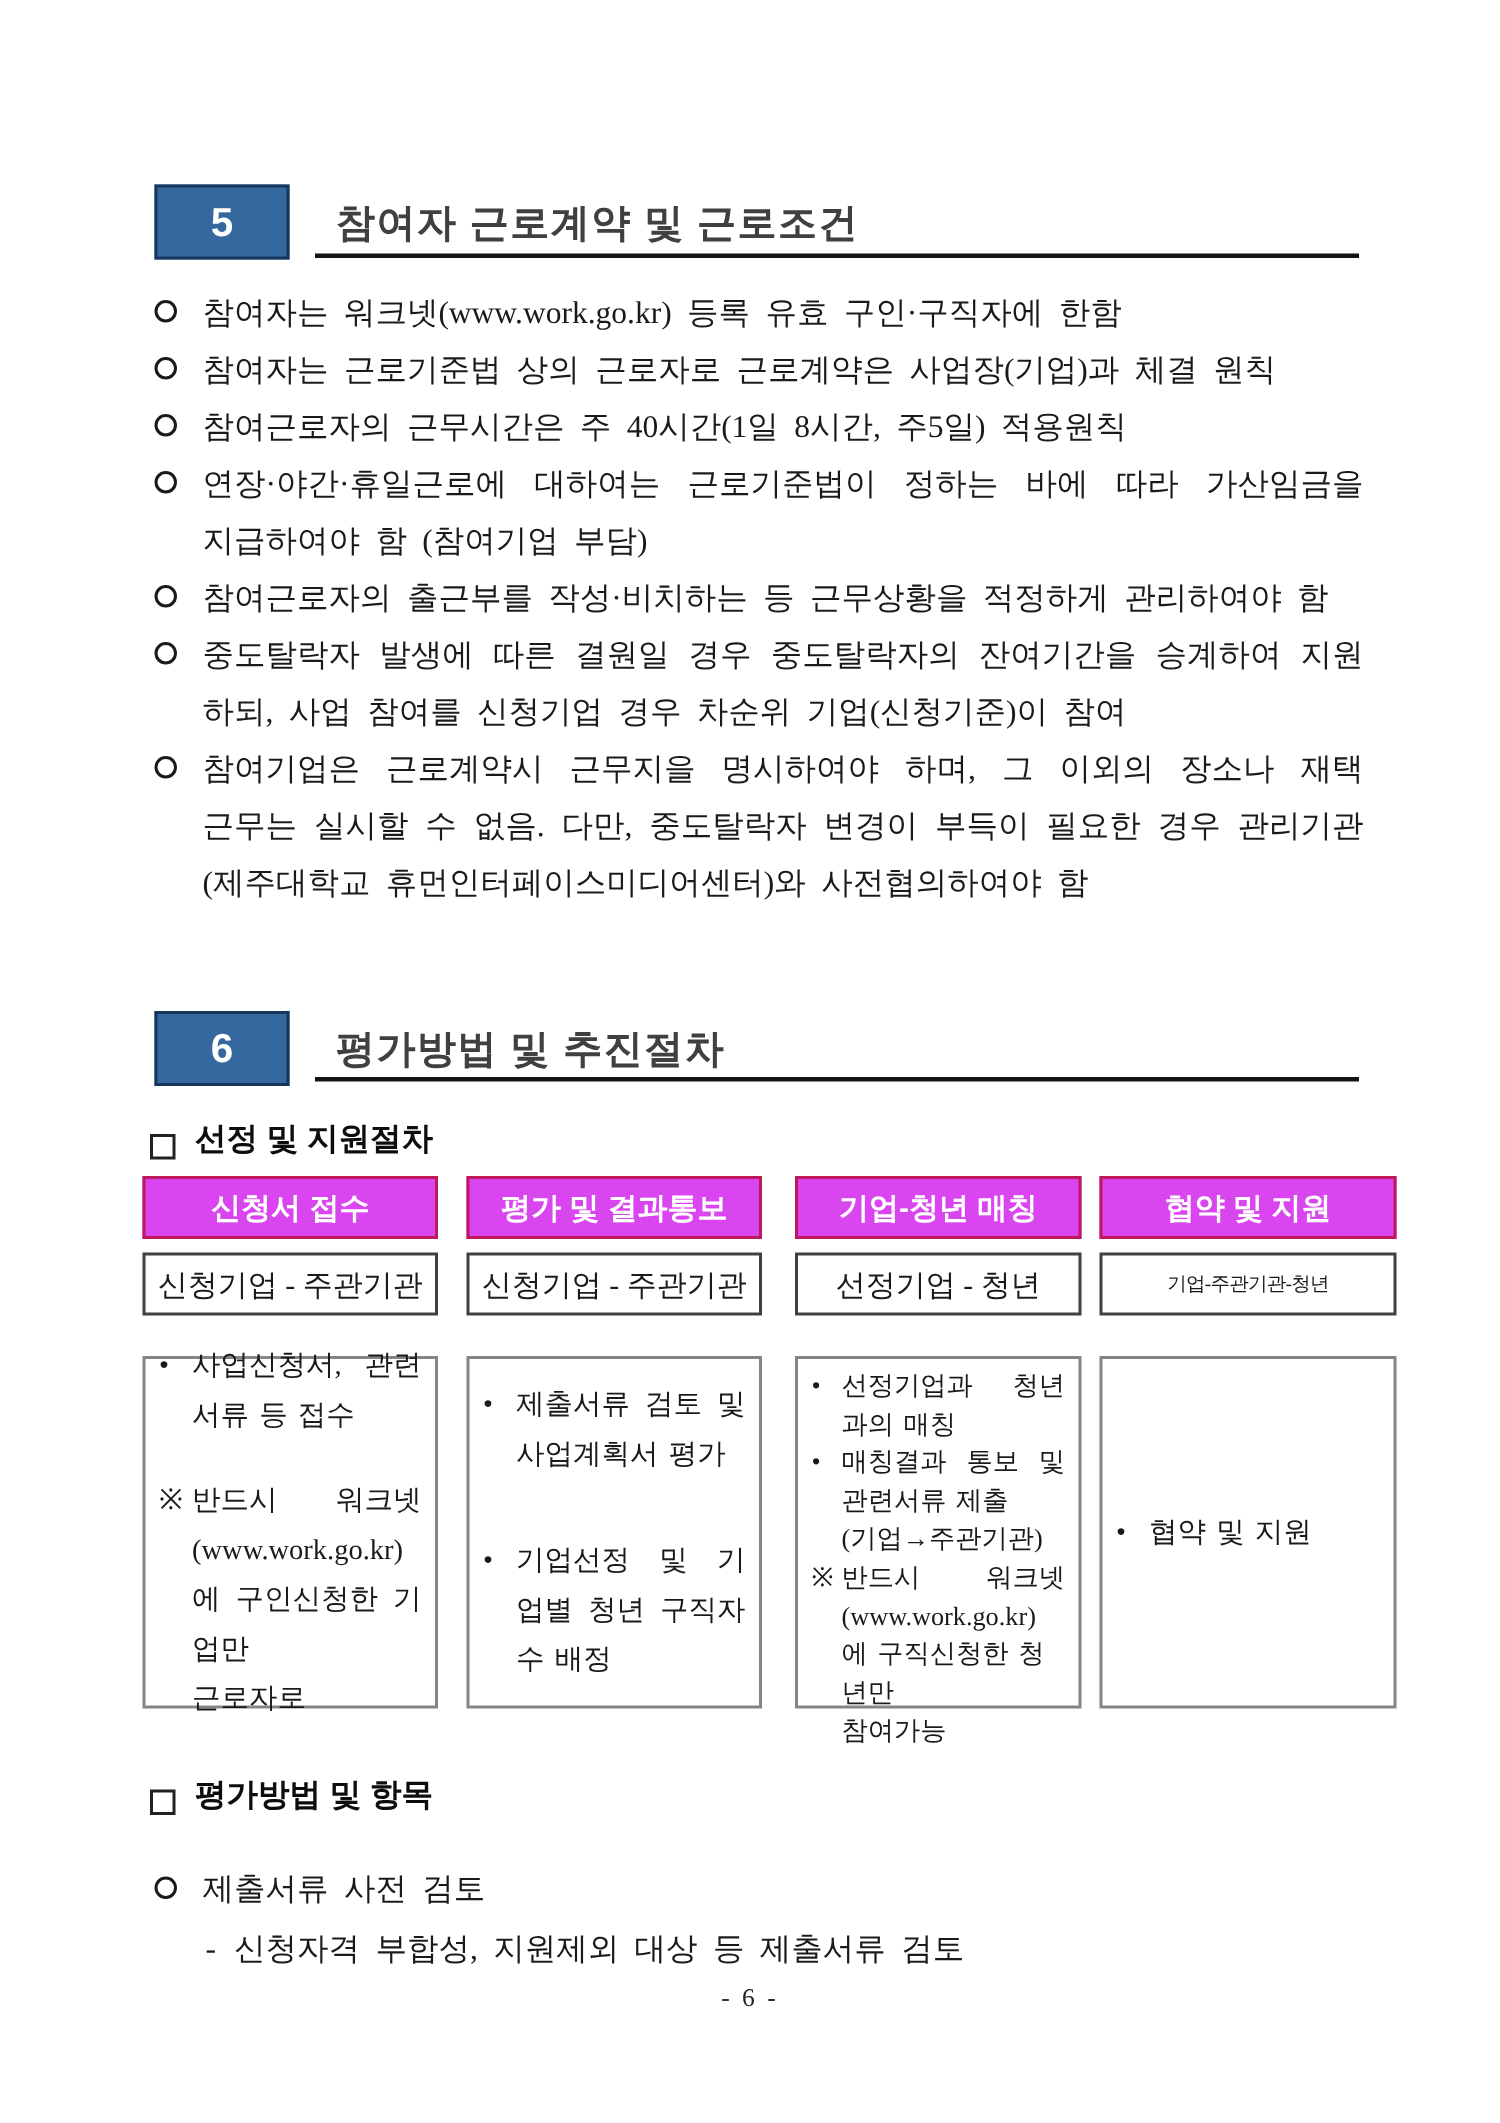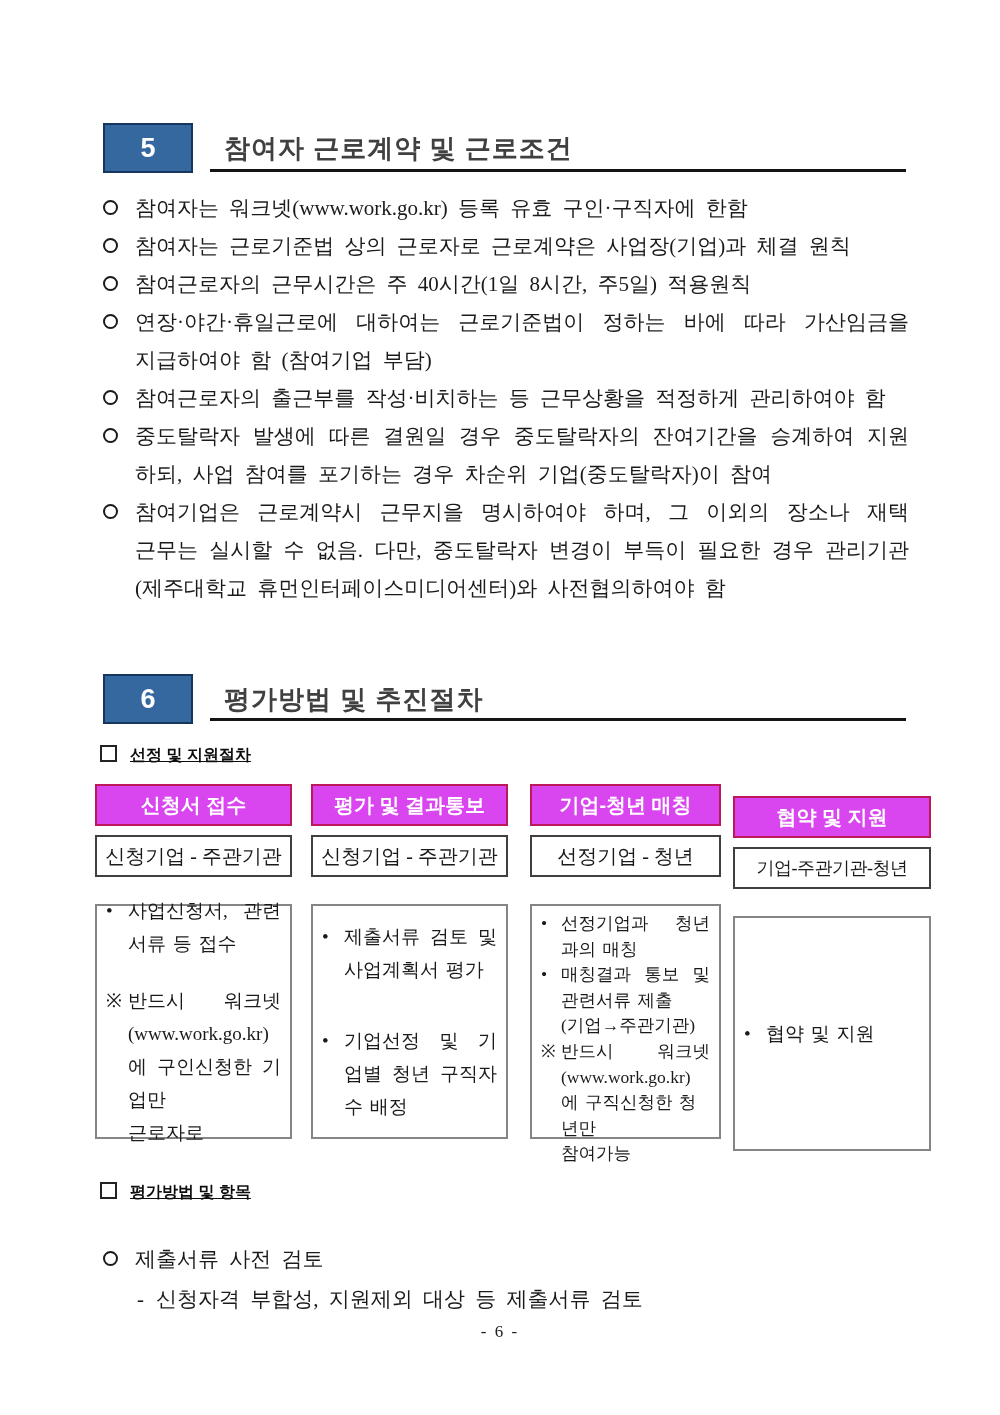--- a/index.html
+++ b/index.html
@@ -39,48 +39,48 @@
   .ring {
     display:block; width:15px; height:15px; border:2px solid #1a1a1a;
     border-radius:50%; box-sizing:border-box;
   }
   .b-content { flex:1; word-spacing:5px; }
   .fill { text-align:justify; text-align-last:justify; }
 
   
   .subhead {
     position:absolute; left:100px; font-family:"Liberation Sans", sans-serif;
-    font-weight:bold; font-size:16px; color:#0d0d0d;
-    display:flex; align-items:flex-start; gap:13px; white-space:nowrap;text-decoration:underline;
+    font-weight:bold; font-size:21px; color:#0d0d0d;
+    display:flex; align-items:flex-end; gap:13px; white-space:nowrap;
   }
   #subhead1 { top:745px; }
   #subhead2 { top:1182px; }
   .square {
     display:block; width:17px; height:17px; border:2px solid #222222;
     box-sizing:border-box; background:#fff;
   }
 
   
   .flow-col { position:absolute; top:784px; }
   #fc1 { left:95px;  width:197px; }
   #fc2 { left:311px; width:197px; }
   #fc3 { left:530px; width:191px; }
-  #fc4 { left:733px; width:198px;margin-top:12px; }
+  #fc4 { left:733px; width:198px; }
   .flow-header {
     height:42px; background:#d946ef; border:2px solid #be185d; box-sizing:border-box;
     color:#ffffff; font-family:"Liberation Sans", sans-serif; font-weight:bold;
     font-size:20px; display:flex; align-items:center; justify-content:center;
     white-space:nowrap;
   }
   .flow-actors {
     margin-top:9px; height:42px; border:2px solid #404040; box-sizing:border-box;
     background:#fff; display:flex; align-items:center; justify-content:center;
     font-size:20px; white-space:nowrap;
   }
-  #fc4 .flow-actors { font-size:18px; letter-spacing:-0.5px; }
+  #fc4 .flow-actors { font-size:13px; letter-spacing:-0.5px; }
   .flow-body {
     margin-top:27px; height:235px; border:2px solid #858585; box-sizing:border-box;
     background:#fff; padding:8px 9px; display:flex; flex-direction:column;
     font-size:19px; line-height:33px;
   }
   #fc1 .flow-body { justify-content:center; gap:24px; }
   #fc2 .flow-body { justify-content:center; gap:38px; }
   #fc3 .flow-body { font-size:17.5px; line-height:25.6px; padding-top:5px; }
   #fc4 .flow-body { justify-content:center; }
   .flow-item { display:flex; }
@@ -159,21 +159,21 @@
         <div>참여근로자의 출근부를 작성·비치하는 등 근무상황을 적정하게 관리하여야 함</div>
       </div>
     </div>
 
     <div class="b-row">
       <span class="b-marker">
           <span class="ring"></span>
         </span>
       <div class="b-content">
         <div class="fill">중도탈락자 발생에 따른 결원일 경우 중도탈락자의 잔여기간을 승계하여 지원</div>
-        <div>하되, 사업 참여를 포기하는 경우 차순위 기업(중도탈락자)이 참여</div>
+        <div>하되, 사업 참여를 신청기업 경우 차순위 기업(신청기준)이 참여</div>
       </div>
     </div>
 
     <div class="b-row">
       <span class="b-marker">
           <span class="ring"></span>
         </span>
       <div class="b-content">
         <div class="fill">참여기업은 근로계약시 근무지을 명시하여야 하며, 그 이외의 장소나 재택</div>
         <div class="fill">근무는 실시할 수 없음. 다만, 중도탈락자 변경이 부득이 필요한 경우 관리기관</div>

